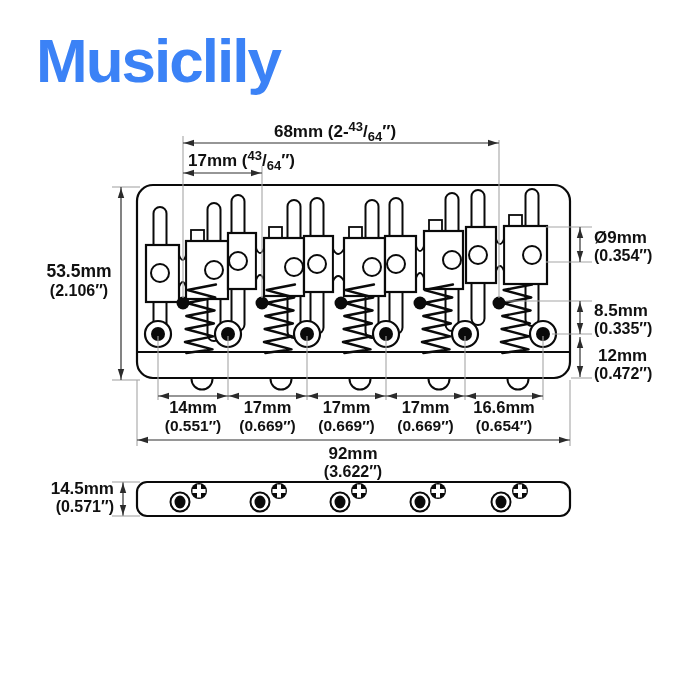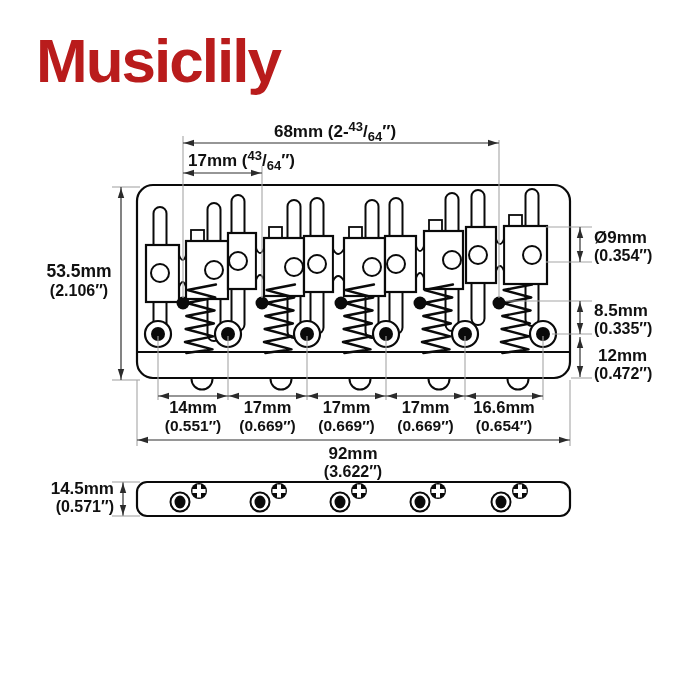--- a/index.html
+++ b/index.html
@@ -1,19 +1,19 @@
 <!DOCTYPE html>
 <html><head>
 <meta charset="utf-8">
 <style>
   html,body{margin:0;padding:0;background:#ffffff;}
   .canvas{position:relative;width:700px;height:700px;background:#ffffff;overflow:hidden;
           font-family:"Liberation Sans", sans-serif;}
   .logo{position:absolute;left:36px;top:30px;font-size:62px;font-weight:bold;
-        letter-spacing:-2px;color:#b91c1c;line-height:1;}
+        letter-spacing:-2px;color:#3b82f6;line-height:1;}
   svg text{font-family:"Liberation Sans", sans-serif;font-weight:bold;fill:#111;}
   .outline{stroke:#0a0a0a;fill:#ffffff;}
   .ext{stroke:#a6a6a6;stroke-width:1.1;}
   .dim{stroke:#2f2f2f;stroke-width:1.2;}
 </style>
 </head>
 <body>
 
 <div class="canvas">
 

